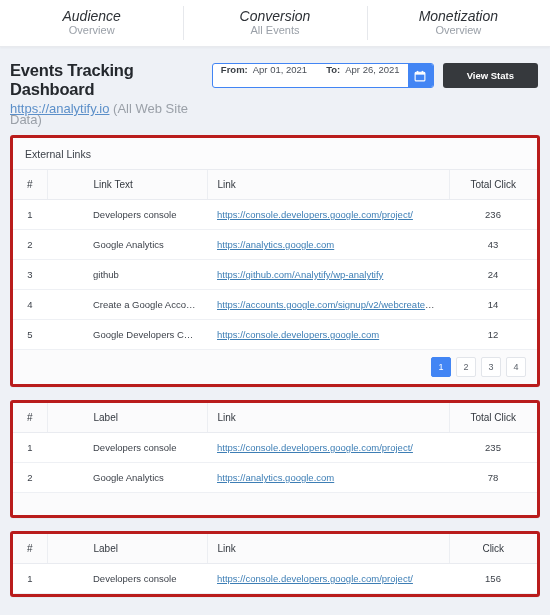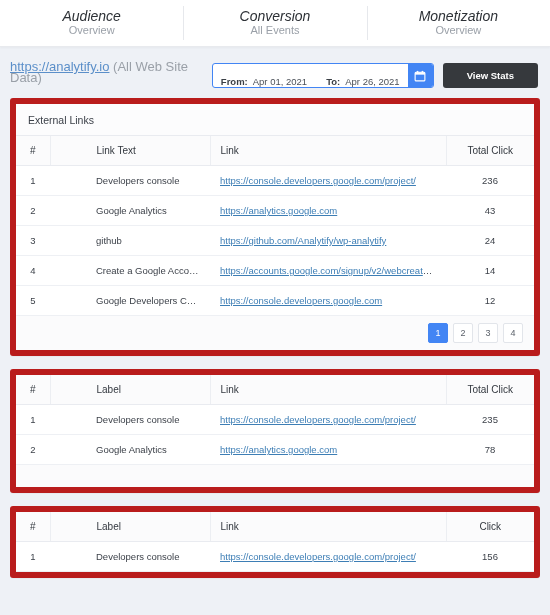--- a/index.html
+++ b/index.html
@@ -89,21 +89,21 @@
     display: flex;
     align-items: stretch;
     border: 1px solid #4285f4;
     border-radius: 3px;
     background: #fff;
     height: 25px;
     overflow: hidden;
   }
   .daterange-text {
     display: flex;
-    align-items: flex-end;
+    align-items: flex-start;
     gap: 5px;
     padding: 0 8px;
     font-size: 9.5px;
     color: #4b5058;
     white-space: nowrap;
   }
   .dr-label { font-weight: bold; color: #3a3f45; }
   .dr-gap { display: inline-block; width: 9px; }
   .cal-btn {
     width: 25px;
@@ -124,21 +124,21 @@
     padding: 0 24px;
     cursor: pointer;
     white-space: nowrap;
     font-family: "Liberation Sans", sans-serif;
     text-align: center;
   }
 
   
   .card {
     background: #ffffff;
-    border: 6px solid #b91c1c;
+    border: 3px solid #b91c1c;
     border-radius: 3px;
     margin: 0 10px 13px 10px;
     box-shadow: 0 1px 1px rgba(16,24,40,.03);
     overflow: hidden;
   }
   .card-head {
     padding: 10px 12px 9px 12px;
     font-size: 10.5px;
     color: #3c4149;
     background: #fcfcfd;
@@ -226,20 +226,21 @@
     <span class="nav-sub">All Events</span>
   </div>
   <div class="nav-tab">
     <span class="nav-title">Monetization</span>
     <span class="nav-sub">Overview</span>
   </div>
 </div>
 
 <div class="header">
   <div class="header-left">
+    <h1 class="page-title">Events Tracking Dashboard</h1>
     <div class="site-line">
       <span class="site-link">https://analytify.io</span>
       <span>(All Web Site Data)</span>
     </div>
   </div>
   <div class="header-right">
     <div class="daterange">
       <div class="daterange-text">
         <span class="dr-label">From:</span>
         <span>Apr 01, 2021</span>

